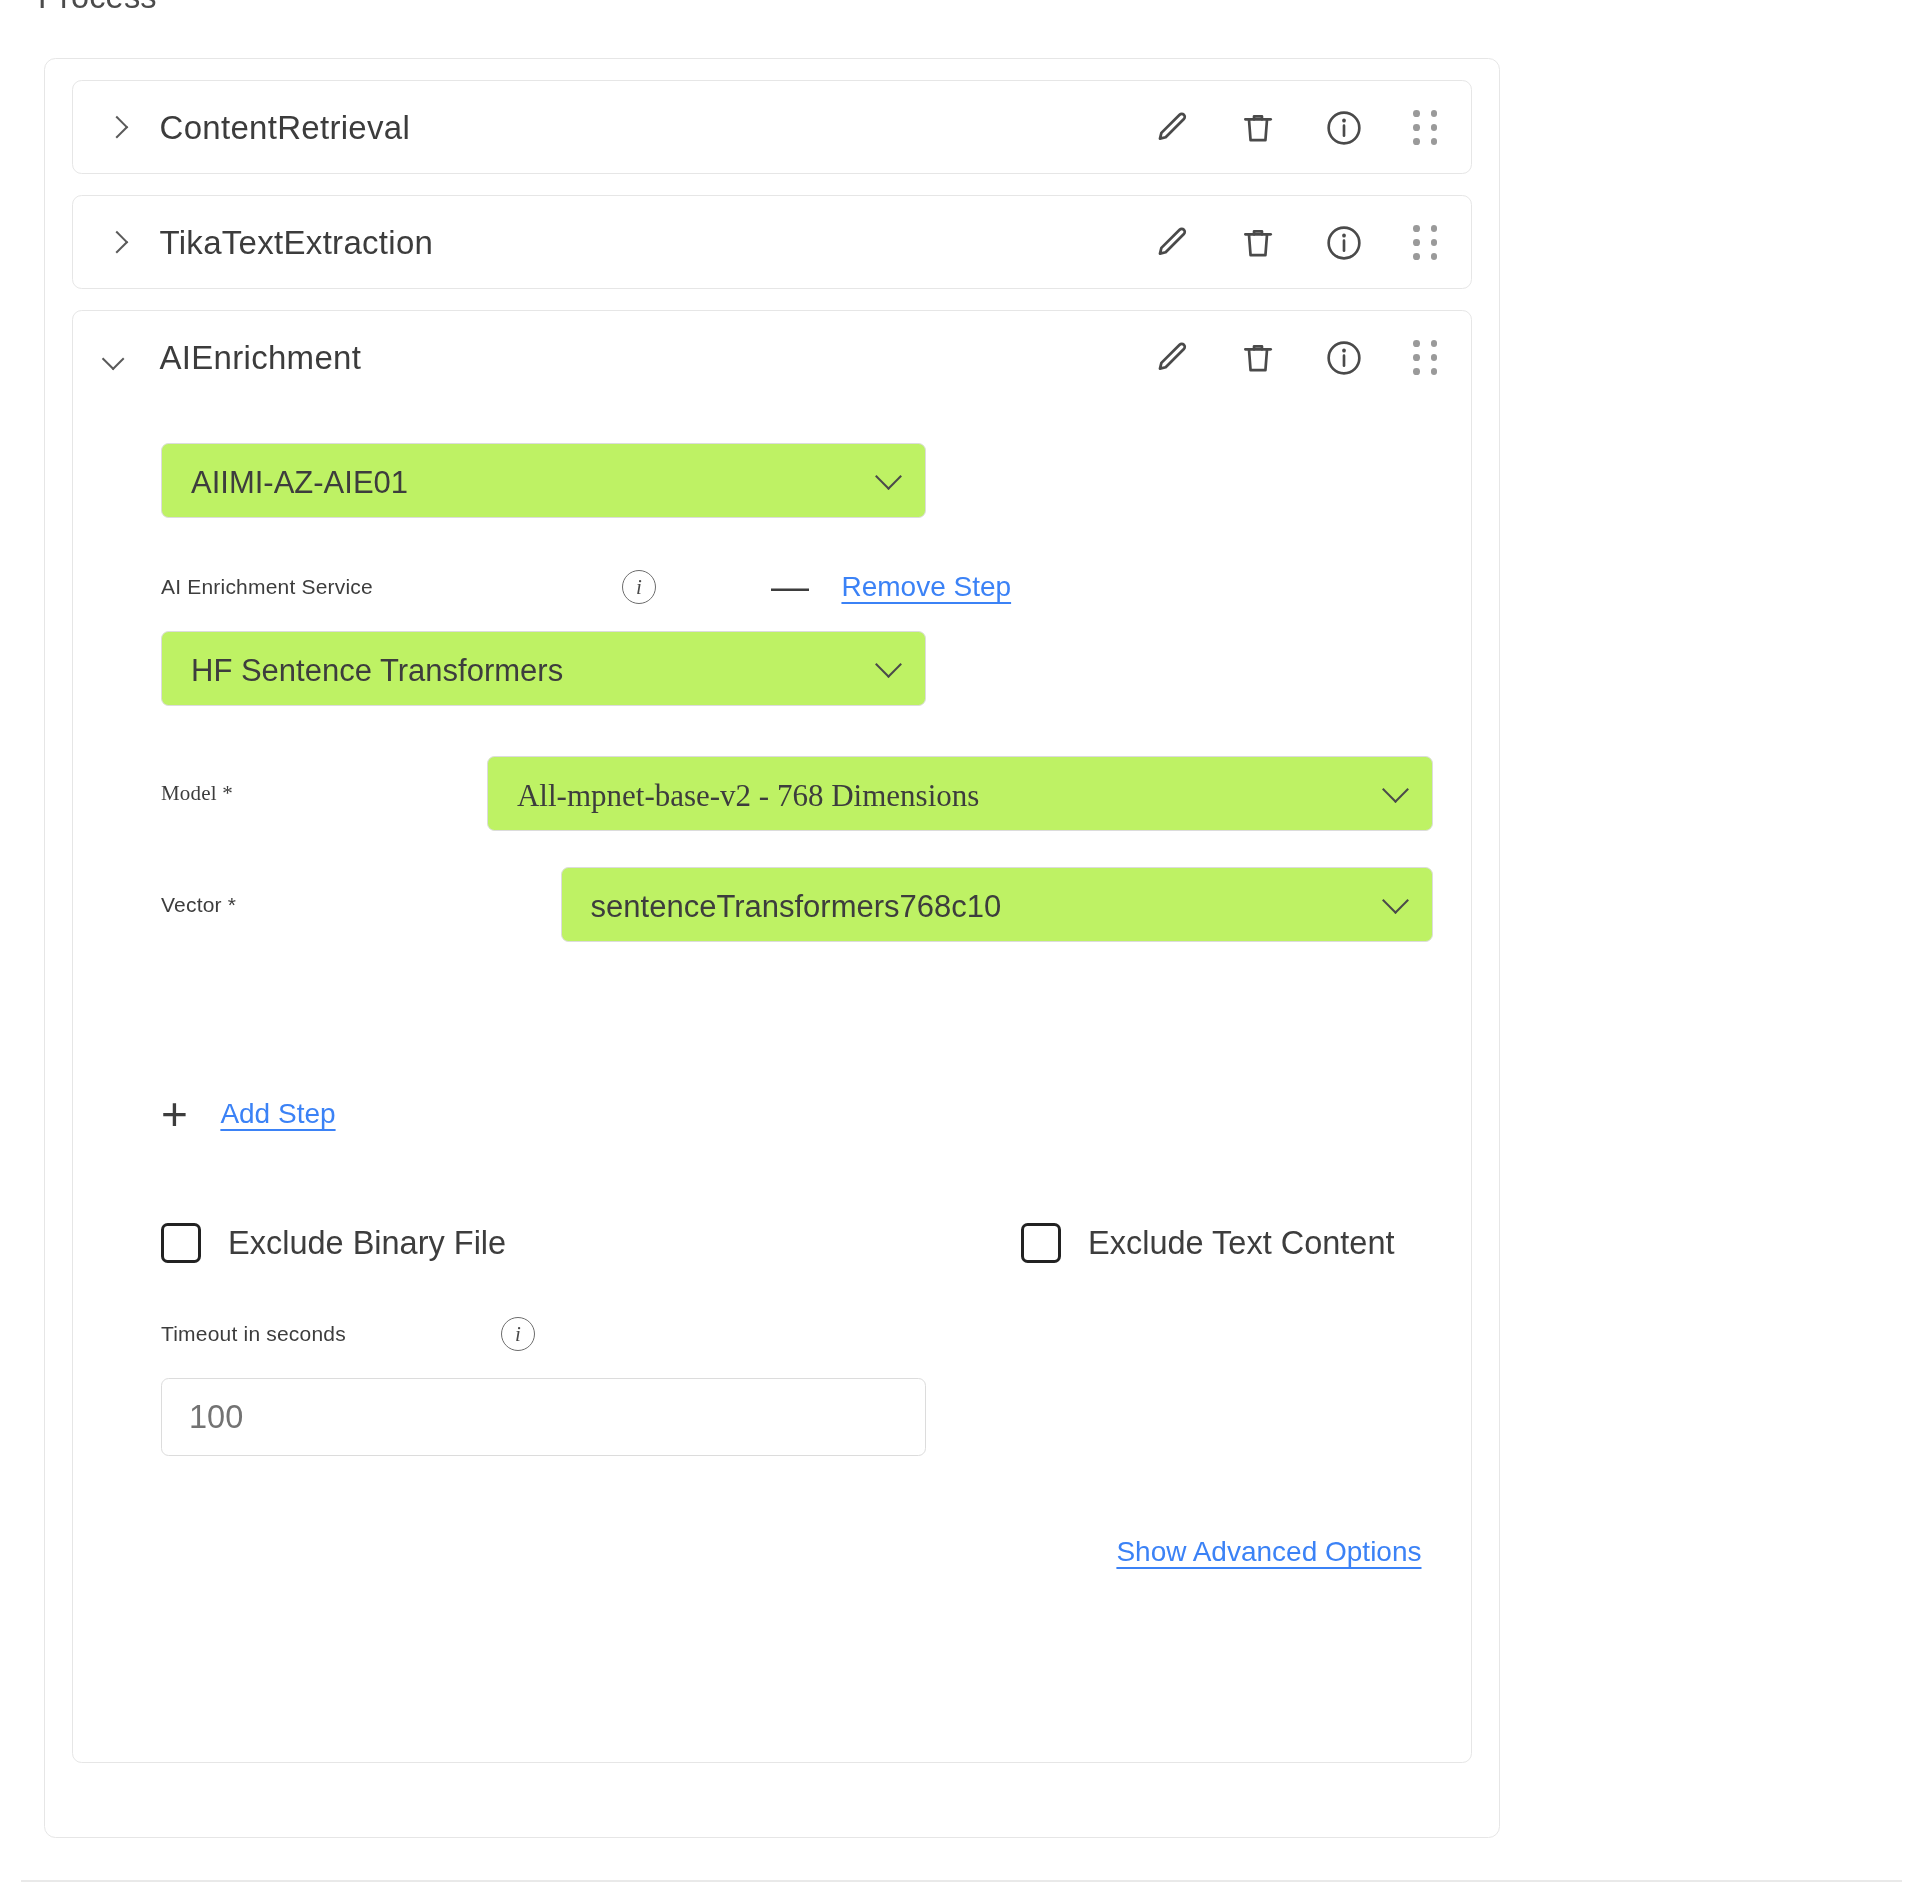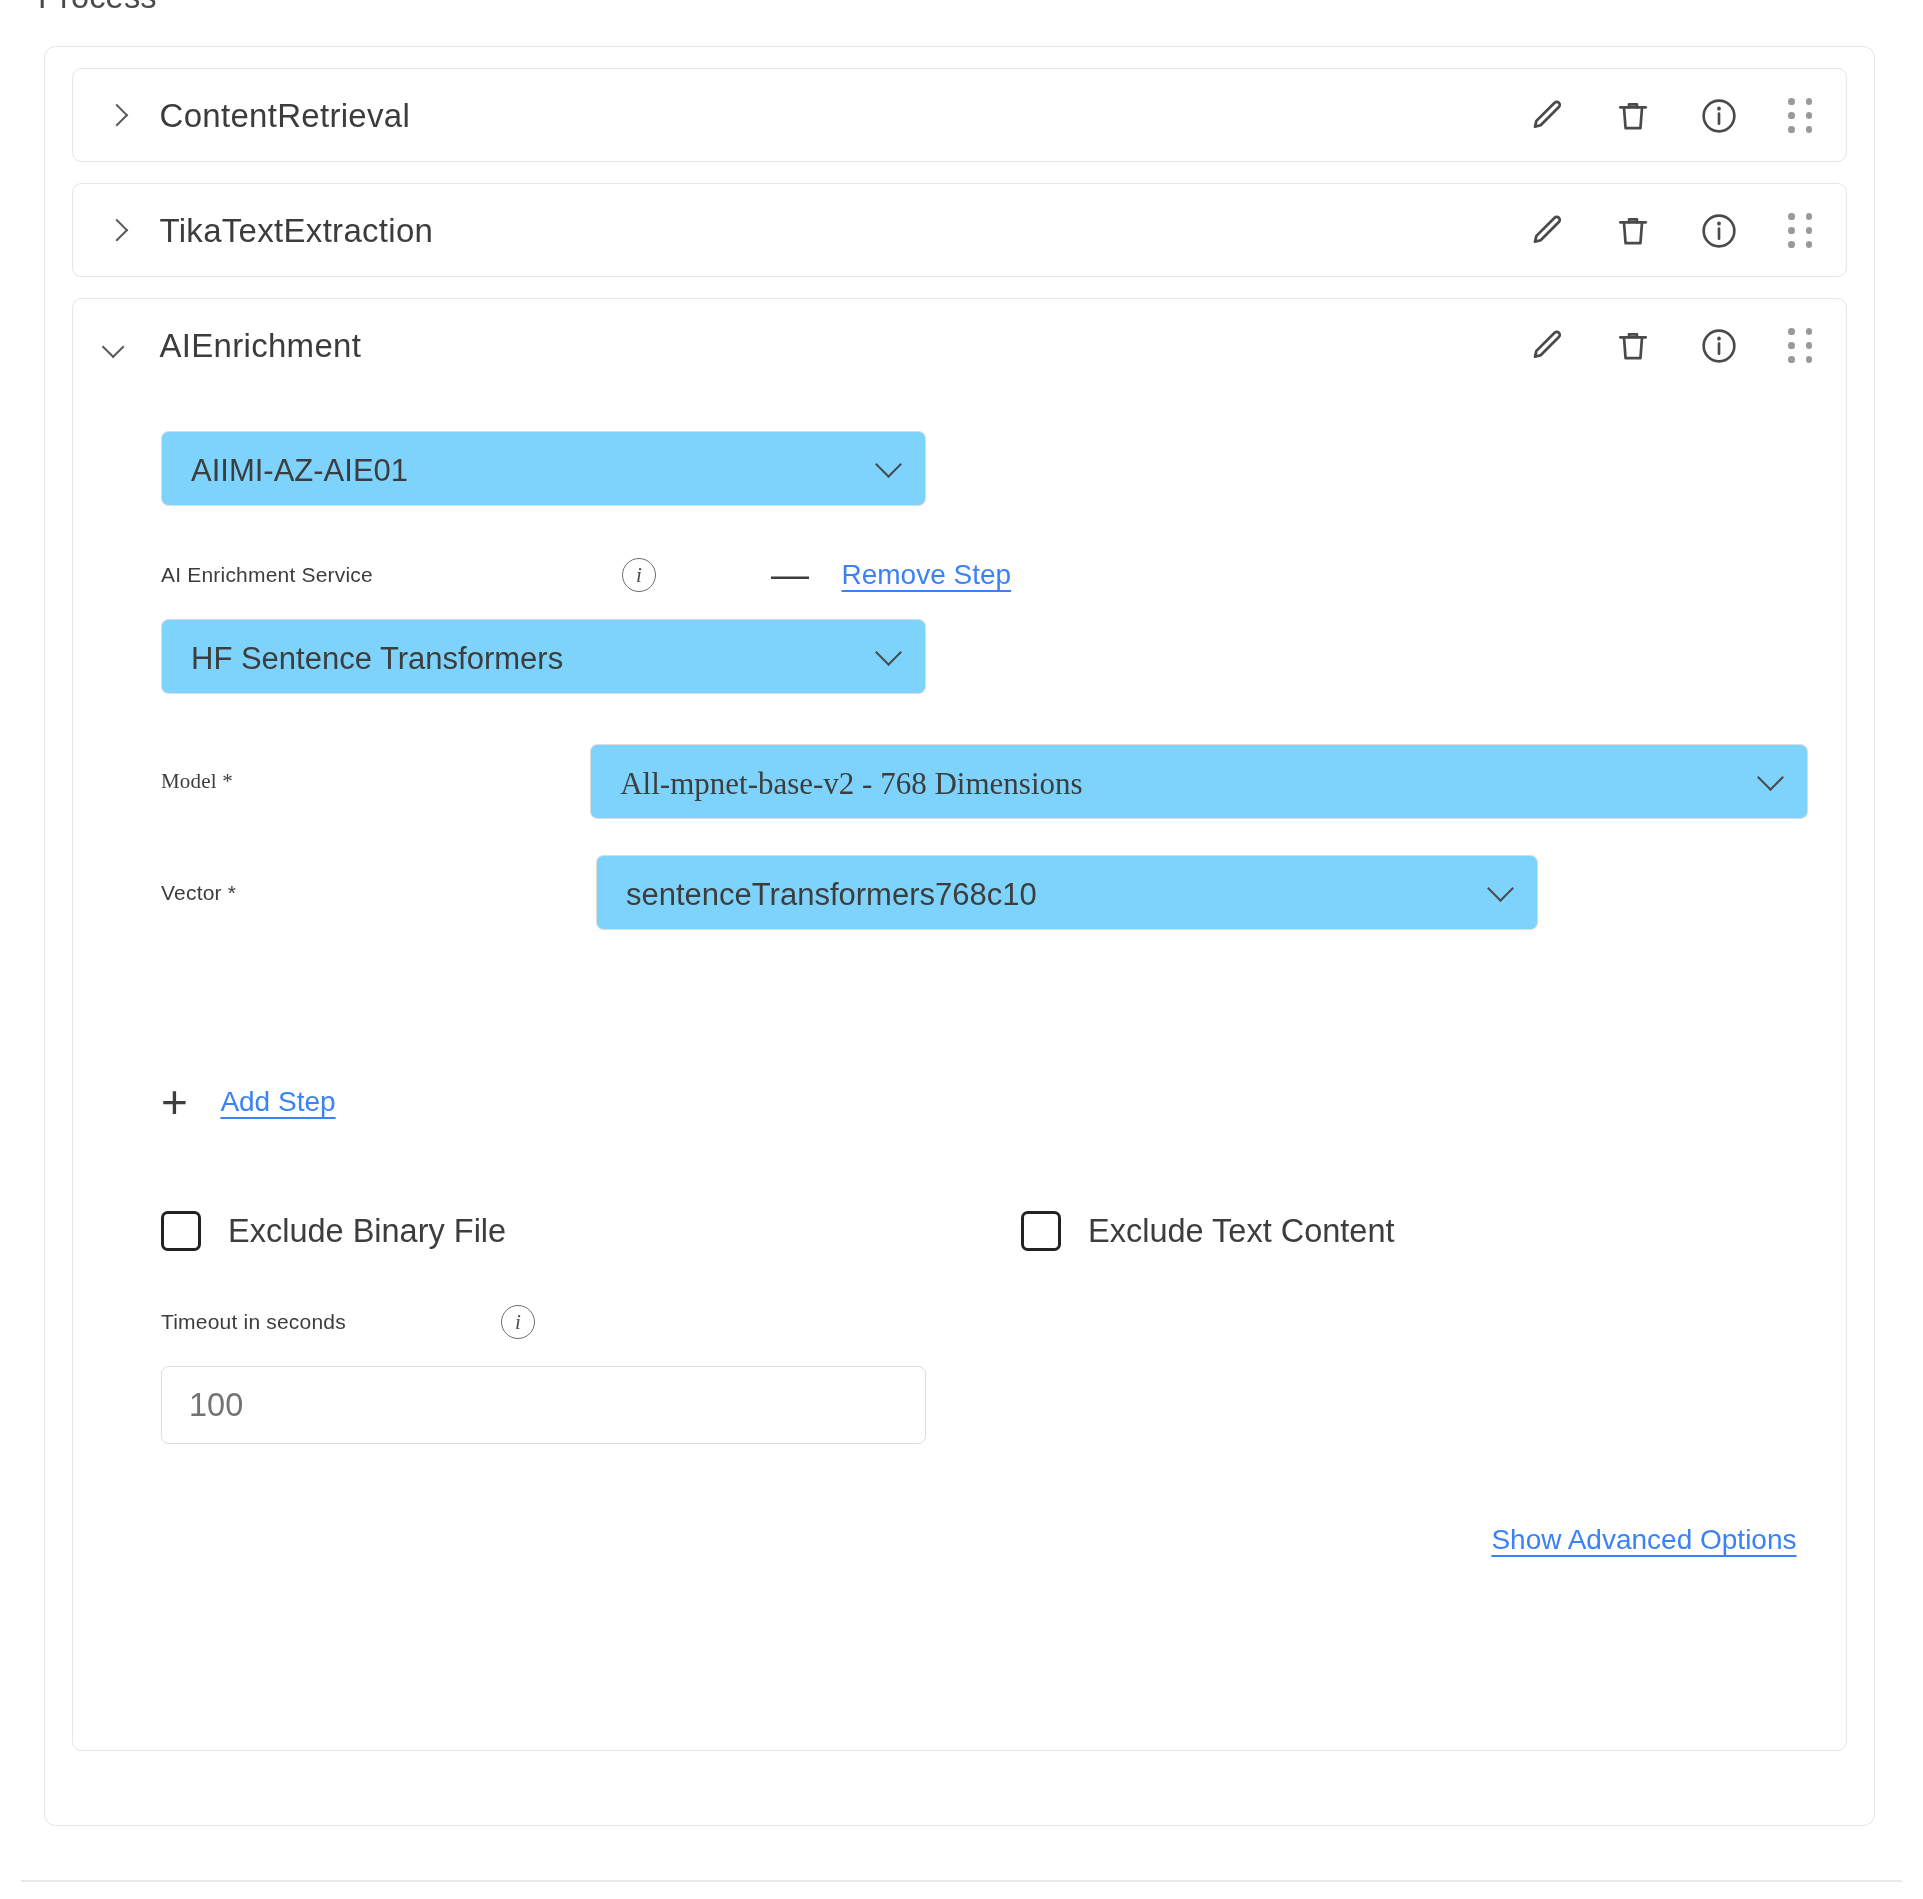--- a/index.html
+++ b/index.html
@@ -23,22 +23,22 @@
     top: -21px;
     font-size: 32.5px;
     color: #4b4b4b;
     letter-spacing: 0.2px;
   }
 
   
   .process-panel {
     position: absolute;
     left: 44px;
-    top: 46px;
-    width: 1831px;
+    top: 58px;
+    width: 1456px;
     height: 1780px;
     background: #ffffff;
     border: 1.9px solid #e6e6e6;
     border-radius: 11.5px;
   }
 
   
   .step-card {
     margin: 21px 27px 0 27px;
     border: 1.9px solid #e6e6e6;
@@ -124,21 +124,21 @@
     margin-top: 21px;
   }
   .expanded-body {
     padding: 0 38px 0 88px;
   }
 
   .select {
     position: relative;
     border: 1.9px solid #dcdcdc;
     border-radius: 7.6px;
-    background: #7dd3fc;
+    background: #bef264;
     height: 75px;
     display: flex;
     align-items: center;
     padding: 4px 57px 0 29px;
     font-size: 31px;
     color: #3d3d3d;
     cursor: pointer;
     white-space: nowrap;
     overflow: hidden;
   }

